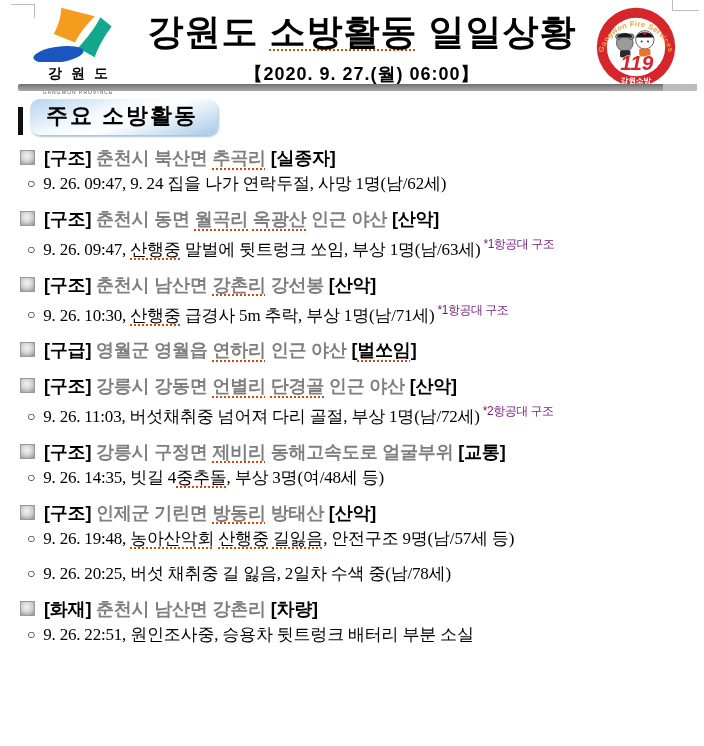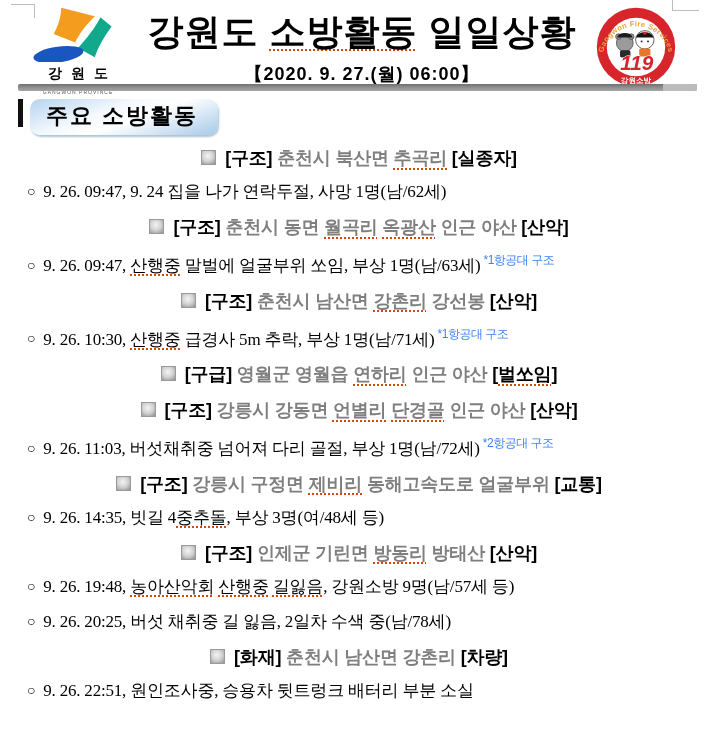--- a/index.html
+++ b/index.html
@@ -22,42 +22,42 @@
   .title{font-size:36px;font-weight:800;line-height:1.2;letter-spacing:1px;white-space:nowrap;text-align:center;}
   .date{font-size:18px;font-weight:700;margin-top:9px;letter-spacing:1px;}
   .emblem{position:absolute;left:596px;top:7px;width:80px;height:80px;}
 
   .divider{position:absolute;left:18px;top:84px;width:679px;height:7px;border-radius:2px;
     background:linear-gradient(180deg,#6f6f6f 0%,#8d8d8d 45%,#a6a6a6 100%);}
   .divider:after{content:"";position:absolute;right:0;top:0;width:34px;height:7px;
     background:#bcbcbc;border-radius:0 2px 2px 0;}
 
   
-  .section{position:absolute;left:18px;top:99px;display:flex;align-items:flex-start;}
+  .section{position:absolute;left:18px;top:99px;display:flex;align-items:flex-end;}
   .section .bar{width:5px;height:28px;background:#101010;margin-right:7px;}
   .section .pill{
     background:linear-gradient(160deg,#b7d3ee 0%,#f4f9fe 38%,#ffffff 55%,#a6c9e8 100%);
     border-radius:10px;padding:2px 20px 4px 16px;
     font-size:22px;font-weight:800;letter-spacing:2px;
     box-shadow:1px 2px 2px rgba(110,145,180,.55);}
 
   
   .entries{position:absolute;left:20px;top:145px;width:678px;}
   .entry{margin-bottom:10px;}
-  .line1{font-size:18px;font-weight:700;line-height:26px;white-space:nowrap;letter-spacing:-0.2px;text-align:center;}
+  .line1{font-size:18px;font-weight:700;line-height:26px;white-space:nowrap;letter-spacing:-0.2px;}
   .bullet{display:inline-block;width:13px;height:13px;margin-right:9px;
     background:radial-gradient(circle at 45% 38%,#f4f4f4 0%,#d2d2d2 50%,#8f8f8f 100%);
     border:1px solid #9a9a9a;vertical-align:-1px;}
   .tag{color:#000;}
   .loc{color:#7f7f7f;}
   .cat{color:#000;}
   .line2{font-family:"Liberation Serif","DejaVu Serif",serif;font-size:17px;line-height:25px;
-    margin-top:8px;padding-left:7px;white-space:nowrap;letter-spacing:-0.2px;}
+    margin-top:0;padding-left:7px;white-space:nowrap;letter-spacing:-0.2px;}
   .circ{font-family:"Liberation Sans",sans-serif;font-size:14px;margin-right:8px;vertical-align:1px;}
-  .note{color:#3b82f6;font-size:12px;font-weight:400;font-family:"Liberation Sans",sans-serif;
+  .note{color:#701a75;font-size:12px;font-weight:400;font-family:"Liberation Sans",sans-serif;
     margin-left:3px;letter-spacing:-0.5px;}
   .sq{text-decoration:underline dotted #cf4a08;text-decoration-thickness:1.6px;text-underline-offset:4px;}
   .sq-title{text-decoration:underline dotted #cf4a08;text-decoration-thickness:2px;text-underline-offset:5px;}
 </style>
 </head>
 <body>
 
 <div class="corner-tl"></div>
 <div class="corner-tr"></div>
 
@@ -121,21 +121,21 @@
       <span class="circ">○</span><span><span>9. 26. 09:47, 9. 24  집을 나가 연락두절, 사망 1명(남/62세)</span></span>
     </div>
   </div>
   <div class="entry">
     <div class="line1">
       <span class="bullet"></span><span class="tag">[구조]</span>
       <span class="loc"><span>춘천시 동면 </span><span class="sq">월곡리</span><span> </span><span class="sq">옥광산</span><span> 인근 야산</span></span>
       <span class="cat"><span>[산악]</span></span>
     </div>
     <div class="line2">
-      <span class="circ">○</span><span><span>9. 26. 09:47, </span><span class="sq">산행중</span><span> 말벌에 얼굴부위 쏘임, 부상 1명(남/63세)</span></span><sup class="note">*1항공대 구조</sup>
+      <span class="circ">○</span><span><span>9. 26. 09:47, </span><span class="sq">산행중</span><span> 말벌에 뒷트렁크 쏘임, 부상 1명(남/63세)</span></span><sup class="note">*1항공대 구조</sup>
     </div>
   </div>
   <div class="entry">
     <div class="line1">
       <span class="bullet"></span><span class="tag">[구조]</span>
       <span class="loc"><span>춘천시 남산면 </span><span class="sq">강촌리</span><span> 강선봉</span></span>
       <span class="cat"><span>[산악]</span></span>
     </div>
     <div class="line2">
       <span class="circ">○</span><span><span>9. 26. 10:30, </span><span class="sq">산행중</span><span> 급경사 5m 추락, 부상 1명(남/71세)</span></span><sup class="note">*1항공대 구조</sup>
@@ -168,21 +168,21 @@
       <span class="circ">○</span><span><span>9. 26. 14:35, 빗길 4</span><span class="sq">중추돌</span><span>, 부상 3명(여/48세 등)</span></span>
     </div>
   </div>
   <div class="entry">
     <div class="line1">
       <span class="bullet"></span><span class="tag">[구조]</span>
       <span class="loc"><span>인제군 기린면 </span><span class="sq">방동리</span><span> 방태산</span></span>
       <span class="cat"><span>[산악]</span></span>
     </div>
     <div class="line2">
-      <span class="circ">○</span><span><span>9. 26. 19:48, </span><span class="sq">농아산악회</span><span> </span><span class="sq">산행중</span><span> </span><span class="sq">길잃음</span><span>, 강원소방 9명(남/57세 등)</span></span>
+      <span class="circ">○</span><span><span>9. 26. 19:48, </span><span class="sq">농아산악회</span><span> </span><span class="sq">산행중</span><span> </span><span class="sq">길잃음</span><span>, 안전구조 9명(남/57세 등)</span></span>
     </div>
   </div>
   <div class="entry">
     <div class="line2">
       <span class="circ">○</span><span><span>9. 26. 20:25, 버섯 채취중 길 잃음, 2일차 수색 중(남/78세)</span></span>
     </div>
   </div>
   <div class="entry">
     <div class="line1">
       <span class="bullet"></span><span class="tag">[화재]</span>

